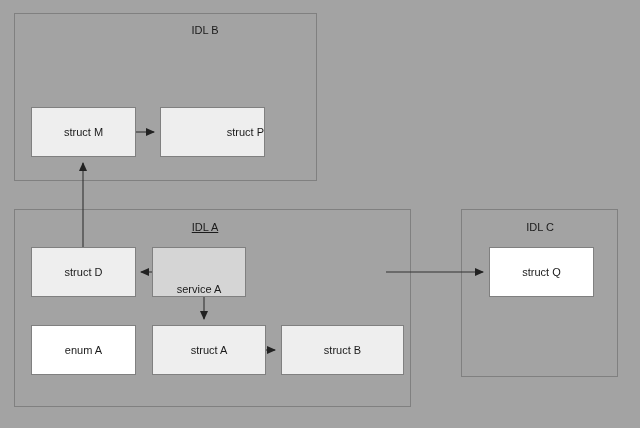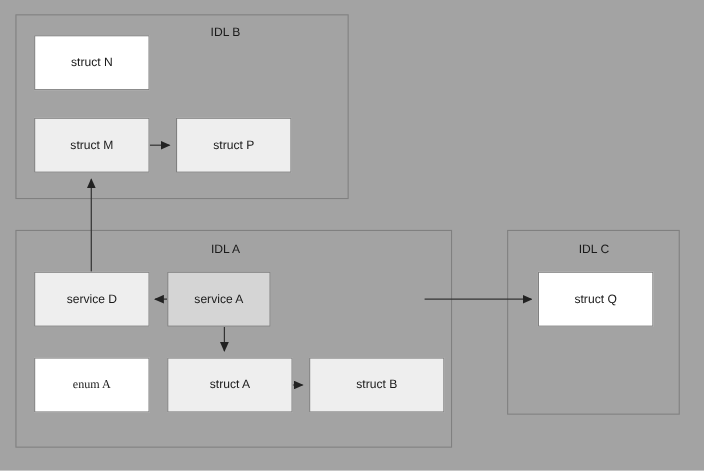--- a/index.html
+++ b/index.html
@@ -61,63 +61,60 @@
 </style>
 </head>
 <body>
 
 <div id="canvas">
 
   <div class="container-box" style="left:14px; top:13px; width:303px; height:168px;"></div>
   <div class="container-label" style="left:165px; top:24px; width:80px;">IDL B</div>
 
   <div class="container-box" style="left:14px; top:209px; width:397px; height:198px;"></div>
-  <div class="container-label" style="left:165px; top:221px; width:80px;">IDL A</div>
+  <div class="container-label" style="left:165px; top:221px; width:80px;text-decoration:underline;">IDL A</div>
 
   <div class="container-box" style="left:461px; top:209px; width:157px; height:168px;"></div>
   <div class="container-label" style="left:500px; top:221px; width:80px;">IDL C</div>
 
   <svg id="wires" viewBox="0 0 640 428">
     <defs>
       <marker id="arrowhead" markerWidth="9" markerHeight="8" refX="8" refY="4" orient="auto" markerUnits="userSpaceOnUse">
         <path d="M 0 0 L 9 4 L 0 8 Z" fill="#222222"></path>
       </marker>
     </defs>
     <g stroke="#333333" stroke-width="1.1" fill="none" marker-end="url(#arrowhead)">
       <path d="M 136 132 L 154 132"></path>
       <path d="M 83 247 L 83 163"></path>
       <path d="M 152 272 L 141 272"></path>
       <path d="M 204 297 L 204 319"></path>
       <path d="M 257 350 L 275 350"></path>
       <path d="M 386 272 L 483 272"></path>
     </g>
   </svg>
 
-  <div class="node fill-white" style="left:31px; top:32px; width:105px; height:50px;">
-    <span>struct N</span>
-  </div>
 
   <div class="node fill-light" style="left:31px; top:107px; width:105px; height:50px;align-items:center;">
     <span>struct M</span>
   </div>
 
-  <div class="node fill-light" style="left:160px; top:107px; width:105px; height:50px;">
+  <div class="node fill-light" style="left:160px; top:107px; width:105px; height:50px;justify-content:flex-end;">
     <span>struct P</span>
   </div>
 
   <div class="node fill-light" style="left:31px; top:247px; width:105px; height:50px;">
-    <span>service D</span>
+    <span>struct D</span>
   </div>
 
-  <div class="node fill-medium" style="left:152px; top:247px; width:94px; height:50px;">
+  <div class="node fill-medium" style="left:152px; top:247px; width:94px; height:50px;align-items:flex-end;">
     <span>service A</span>
   </div>
 
 
-  <div class="node fill-white" style="left:31px; top:325px; width:105px; height:50px;font-family:Liberation Serif, serif;">
+  <div class="node fill-white" style="left:31px; top:325px; width:105px; height:50px;">
     <span>enum A</span>
   </div>
 
   <div class="node fill-light" style="left:152px; top:325px; width:114px; height:50px;">
     <span>struct A</span>
   </div>
 
   <div class="node fill-light" style="left:281px; top:325px; width:123px; height:50px;">
     <span>struct B</span>
   </div>

